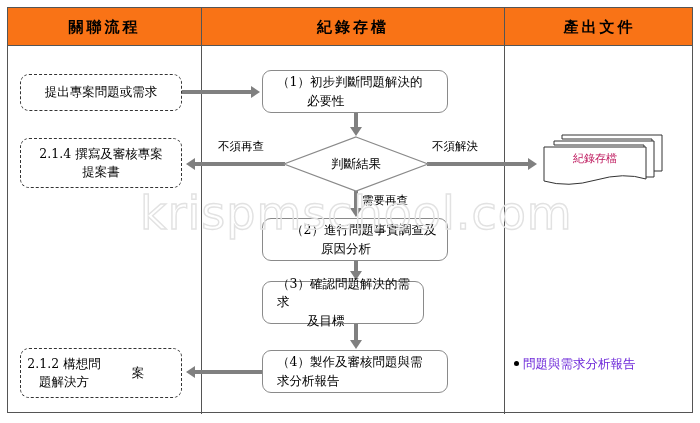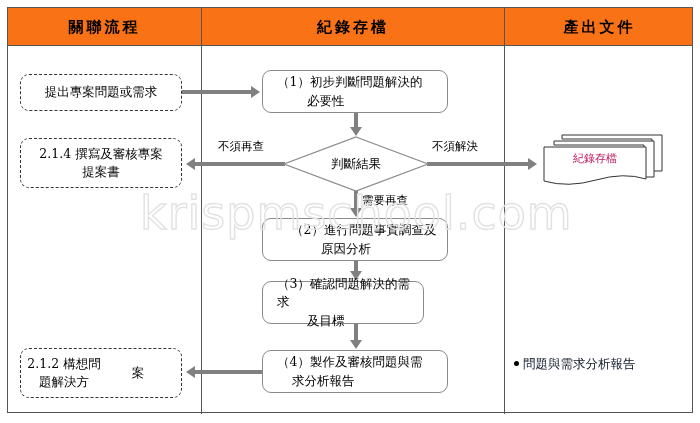--- a/index.html
+++ b/index.html
@@ -147,21 +147,21 @@
     font-size: 11px;
     color: #be185d;
   }
 
   
   #output-bullet {
     position: absolute;
     left: 514px;
     top: 356px;
     font-size: 12.5px;
-    color: #0f172a;
+    color: #6d28d9;
     white-space: nowrap;
     z-index: 20;
   }
   #output-bullet .dot {
     display: inline-block;
     width: 5px; height: 5px;
     border-radius: 50%;
     background: #000;
     margin-right: 4px;
     vertical-align: 2px;
@@ -251,21 +251,21 @@
 <div class="node proc-box" style="left:262px; top:218px; width:186px; height:43px; flex-direction:column; align-items:flex-start; padding-left:28px;">
   <span class="txt-indent" style="text-align:left;">（2）進行問題事實調查及</span>
   <span class="txt-indent" style="text-align:left; padding-left:30px;">原因分析</span>
 </div>
 
 <div class="node proc-box" style="left:262px; top:281px; width:162px; height:43px; flex-direction:column; align-items:flex-start; padding-left:14px;">
   <span class="txt-indent" style="text-align:left;">（3）確認問題解決的需求</span>
   <span class="txt-indent" style="text-align:left; padding-left:30px;">及目標</span>
 </div>
 
-<div class="node proc-box" style="left:262px; top:350px; width:186px; height:43px; flex-direction:column; align-items:center; padding-left:14px;">
+<div class="node proc-box" style="left:262px; top:350px; width:186px; height:43px; flex-direction:column; align-items:flex-end; padding-left:14px;">
   <span class="txt-indent" style="text-align:left;">（4）製作及審核問題與需</span>
   <span class="txt-indent" style="text-align:left; padding-left:30px;">求分析報告</span>
 </div>
 
 <div id="archive-doc">
   <svg width="124" height="58" viewBox="0 0 124 58">
     <path d="M22,4 L122,4 L122,40 L112,40 L112,8 L22,8 Z" fill="#ffffff" stroke="#333" stroke-width="1"></path>
     <path d="M14,10 L114,10 L114,46 L104,46 L104,14 L14,14 Z" fill="#ffffff" stroke="#333" stroke-width="1"></path>
     <path d="M4,16 L106,16 L106,48 Q84,41 56,49 Q28,57 4,50 Z" fill="#ffffff" stroke="#333" stroke-width="1"></path>
   </svg>

